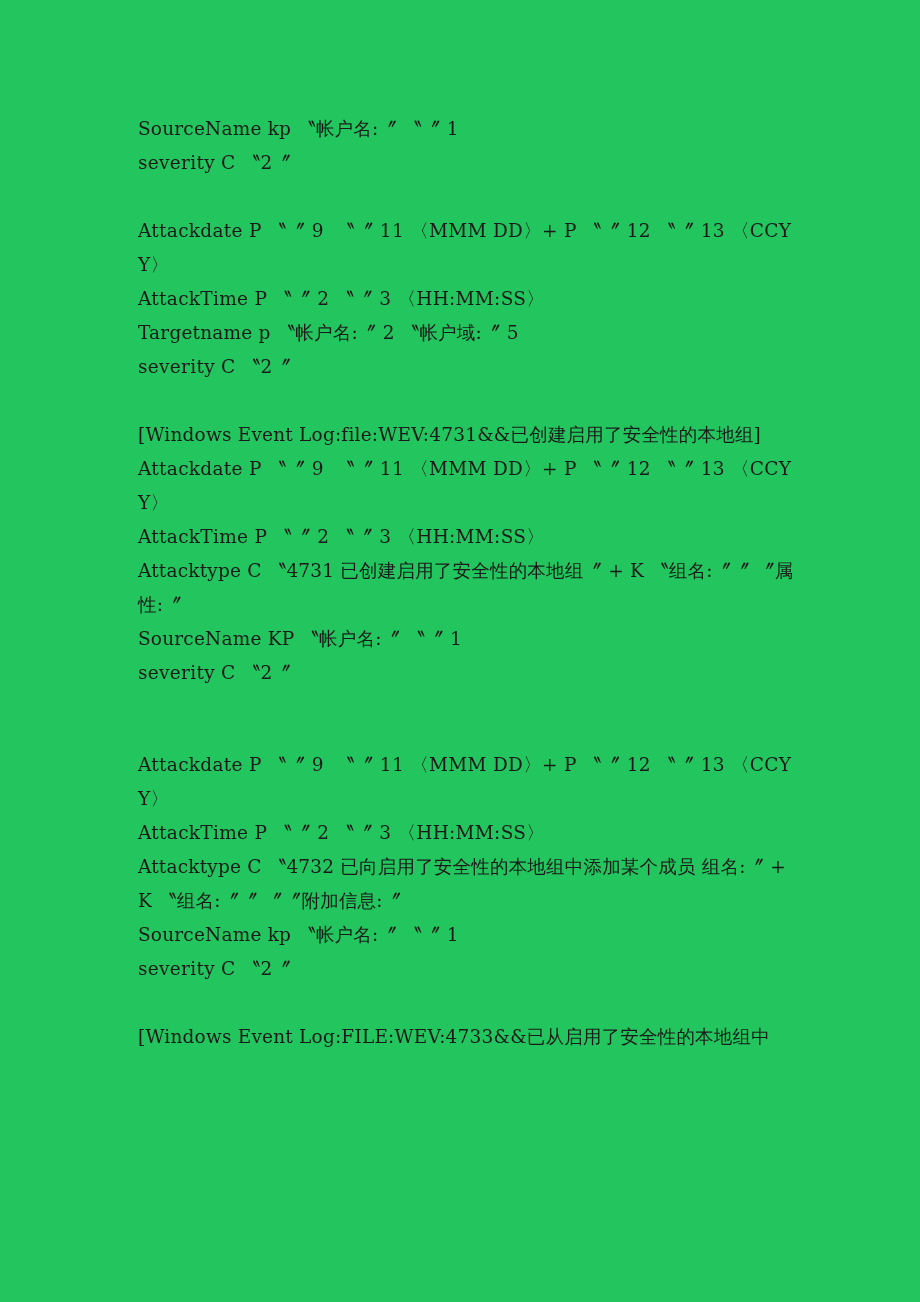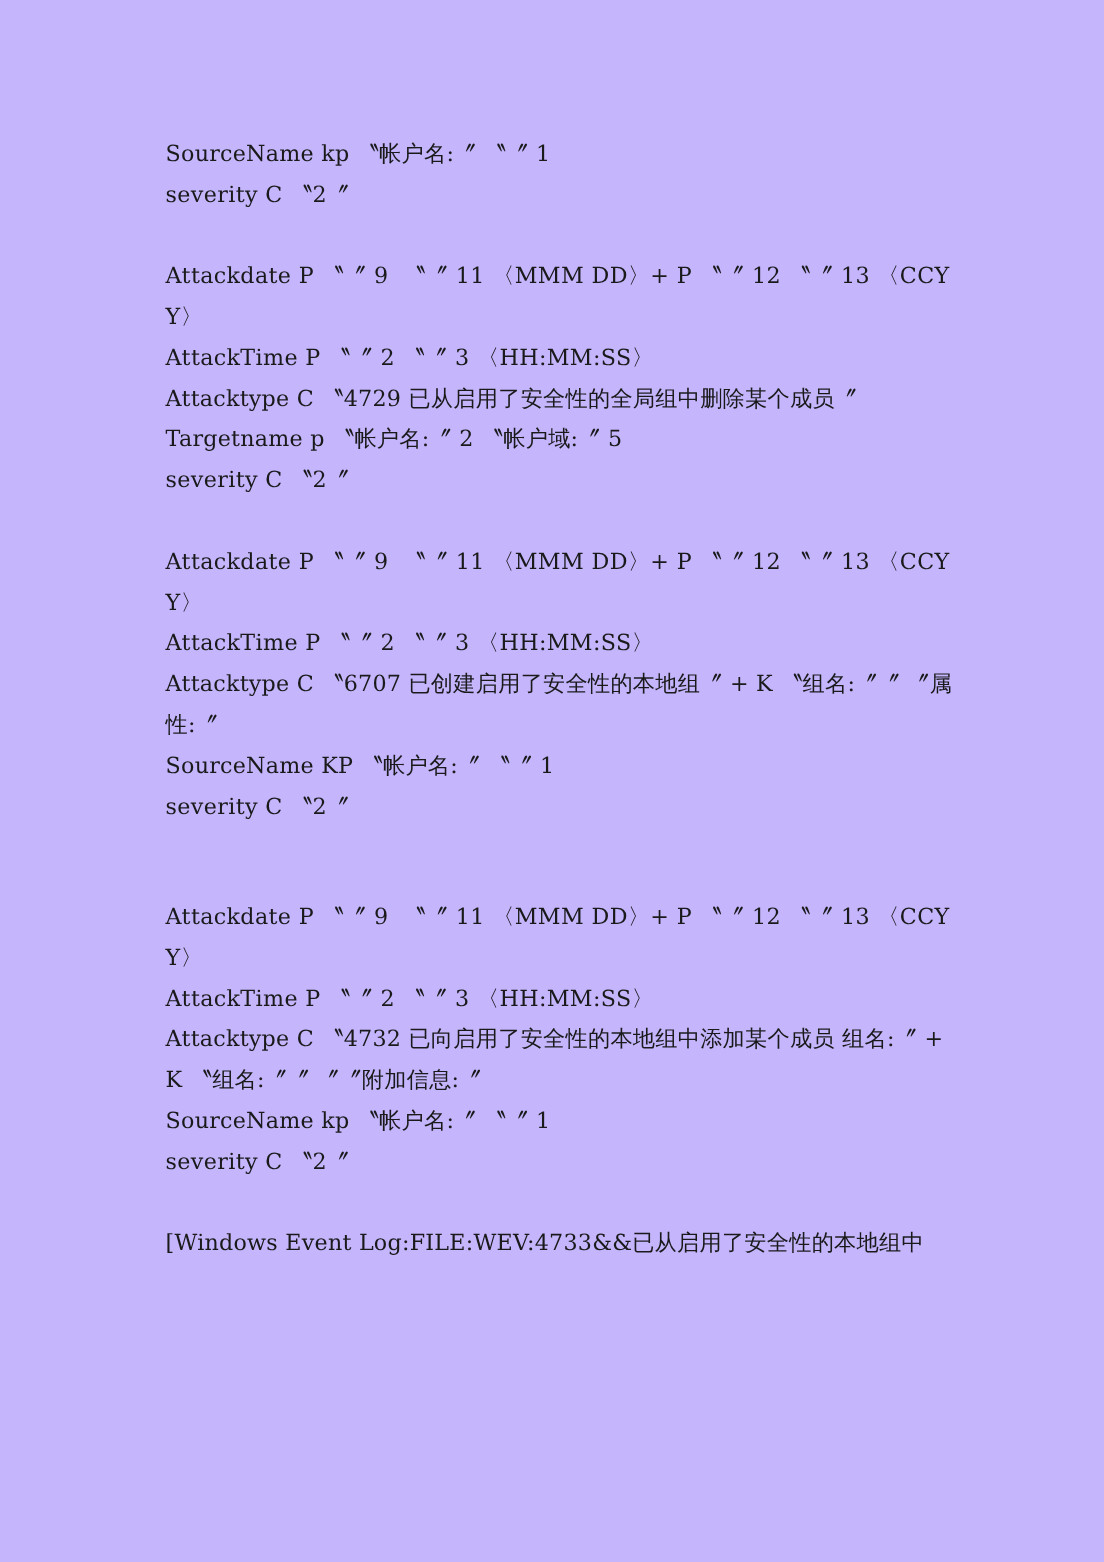--- a/index.html
+++ b/index.html
@@ -10,21 +10,21 @@
   body {
     width: 920px;
     height: 1302px;
     overflow: hidden;
     font-family: "DejaVu Serif", "Liberation Serif", serif;
   }
   .page {
     position: relative;
     width: 920px;
     height: 1302px;
-    background: #c4b5fd;
+    background: #22c55e;
   }
   .text-column {
     position: absolute;
     left: 138px;
     top: 112px;
     width: 656px;
   }
   .doc-line {
     font-family: "DejaVu Serif", "Liberation Serif", serif;
     font-size: 18.5px;
@@ -64,31 +64,31 @@
     <div class="block">
       <div class="doc-line cjk">SourceName kp 〝帐户名:〞 〝〞 1</div>
       <div class="doc-line">severity C 〝2〞</div>
     </div>
 
     <div class="blank-line"></div>
 
     <div class="block">
       <div class="doc-line">Attackdate P 〝〞 9  〝〞 11 〈MMM DD〉+ P 〝〞 12 〝〞 13 〈CCYY〉</div>
       <div class="doc-line">AttackTime P 〝〞 2 〝〞 3 〈HH:MM:SS〉</div>
-      <div class="doc-line cjk">Attacktype C 〝4729 已从启用了安全性的全局组中删除某个成员〞</div>
       <div class="doc-line cjk">Targetname p 〝帐户名:〞 2 〝帐户域:〞 5</div>
       <div class="doc-line">severity C 〝2〞</div>
     </div>
 
     <div class="blank-line"></div>
 
     <div class="block">
+      <div class="doc-line cjk">[Windows Event Log:file:WEV:4731&amp;&amp;已创建启用了安全性的本地组]</div>
       <div class="doc-line">Attackdate P 〝〞 9  〝〞 11 〈MMM DD〉+ P 〝〞 12 〝〞 13 〈CCYY〉</div>
       <div class="doc-line">AttackTime P 〝〞 2 〝〞 3 〈HH:MM:SS〉</div>
-      <div class="doc-line cjk">Attacktype C 〝6707 已创建启用了安全性的本地组〞 + K 〝组名:〞〞 〞属性:〞</div>
+      <div class="doc-line cjk">Attacktype C 〝4731 已创建启用了安全性的本地组〞 + K 〝组名:〞〞 〞属性:〞</div>
       <div class="doc-line cjk">SourceName KP 〝帐户名:〞 〝〞 1</div>
       <div class="doc-line">severity C 〝2〞</div>
     </div>
 
     <div class="blank-line tall"></div>
 
     <div class="block">
       <div class="doc-line">Attackdate P 〝〞 9  〝〞 11 〈MMM DD〉+ P 〝〞 12 〝〞 13 〈CCYY〉</div>
       <div class="doc-line">AttackTime P 〝〞 2 〝〞 3 〈HH:MM:SS〉</div>
       <div class="doc-line cjk">Attacktype C 〝4732 已向启用了安全性的本地组中添加某个成员 组名:〞 + K 〝组名:〞〞 〞〞附加信息:〞</div>

